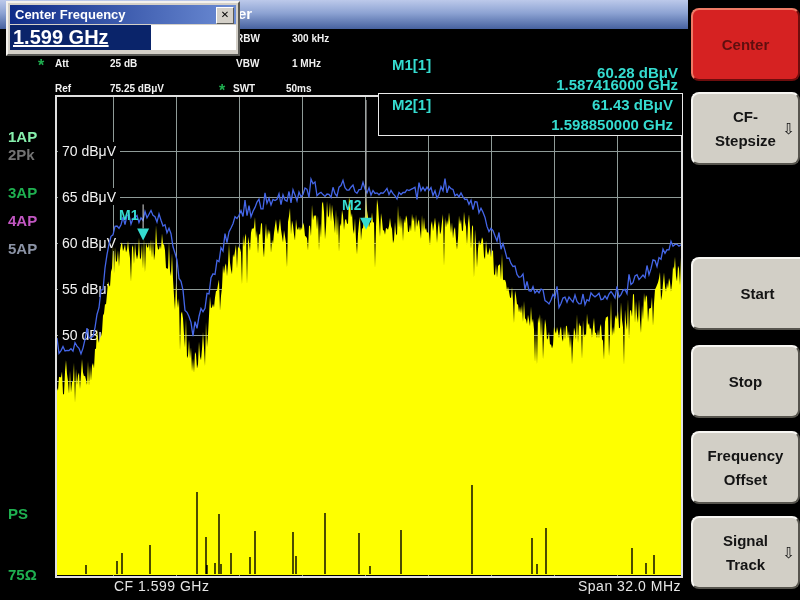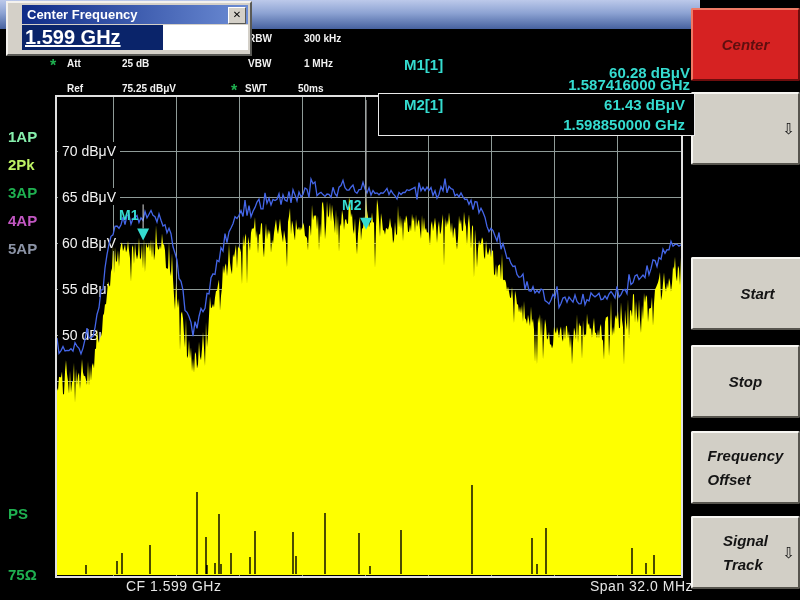--- a/index.html
+++ b/index.html
@@ -1,39 +1,39 @@
 <!DOCTYPE html>
 <html><head>
 <meta charset="utf-8">
 <style>
   html,body{margin:0;padding:0;}
   body{width:800px;height:600px;background:#000;position:relative;overflow:hidden;
        font-family:"Liberation Sans","DejaVu Sans",sans-serif;}
-  .abs{position:absolute;padding-left:12px;}
+  .abs{position:absolute;}
   
   #screen-header{left:0;top:0;width:688px;height:29px;
     background:linear-gradient(#bcc9ea 0%,#8da3d3 45%,#46619f 100%);}
   #screen-header .title{position:absolute;left:238px;top:5px;color:#fff;font-weight:bold;font-size:15px;}
   
   .info{color:#f2f2f2;font-weight:bold;font-size:10px;white-space:pre;}
   .star{color:#1fb050;font-weight:bold;font-size:16px;}
   .cyan{color:#35dcd0;font-weight:bold;font-size:15px;white-space:pre;}
   .ralign{text-align:right;}
   
   #m2-box{left:378px;top:93px;width:303px;height:41px;background:#000;
     border:1px solid #e9e9e9;z-index:6;}
   
   .trace-label{position:absolute;left:8px;font-weight:bold;font-size:15px;}
   
   .footer-text{color:#e5e5e5;font-size:14px;letter-spacing:0.5px;}
   
   .softkey{position:absolute;left:691px;width:105px;height:69px;background:#d2cfc6;
-    border:2px solid;border-color:#f7f6f2 #57554e #57554e #f7f6f2;border-radius:2px;
-    display:flex;align-items:center;justify-content:center;text-align:left;
-    font-weight:bold;font-size:15px;color:#141414;white-space:pre-line;line-height:1.6;cursor:pointer;font-style:italic;}
+    border:2px solid;border-color:#f7f6f2 #57554e #57554e #f7f6f2;border-radius:8px;
+    display:flex;align-items:center;justify-content:center;text-align:center;
+    font-weight:bold;font-size:15px;color:#141414;white-space:pre-line;line-height:1.6;cursor:pointer;}
   .softkey.active{background:#d62222;border-color:#ef7a66 #6e0d0d #6e0d0d #ef7a66;color:#5f0f0f;}
   .softkey .arrow{position:absolute;right:3px;top:50%;transform:translateY(-50%);
     font-weight:normal;font-size:15px;color:#111;}
   
   #dialog{left:6px;top:1px;width:230px;height:51px;background:#d4d0c8;z-index:30;
     border:2px solid;border-color:#f4f2ee #5a5a56 #5a5a56 #f4f2ee;}
   #dialog .dlg-title{position:relative;margin:2px 2px 0 2px;height:19px;
     background:linear-gradient(90deg,#0f2c88,#6c8cd4);color:#fff;font-weight:bold;
     font-size:13px;line-height:19px;padding-left:5px;cursor:move;}
   #dialog .dlg-close{position:absolute;right:2px;top:2px;width:16px;height:15px;
@@ -70,21 +70,21 @@
 <span class="abs cyan ralign" style="left:470px;top:56px;width:208px;margin-top:8px;">60.28 dBμV</span>
 <span class="abs cyan ralign" style="left:470px;top:76px;width:208px;">1.587416000 GHz</span>
 
 <div id="m2-box" class="abs">
   <span class="abs cyan" style="left:13px;top:2px;">M2[1]</span>
   <span class="abs cyan ralign" style="left:90px;top:2px;width:204px;">61.43 dBμV</span>
   <span class="abs cyan ralign" style="left:90px;top:22px;width:204px;">1.598850000 GHz</span>
 </div>
 
 <div class="trace-label" style="top: 128px; color: #86efac;">1AP</div>
-<div class="trace-label" style="top: 156px; color: #bef264;">2Pk</div>
+<div class="trace-label" style="top: 146px; color: #737373;">2Pk</div>
 <div class="trace-label" style="top: 184px; color: rgb(31, 176, 80);">3AP</div>
 <div class="trace-label" style="top: 212px; color: rgb(194, 87, 194);">4AP</div>
 <div class="trace-label" style="top: 240px; color: rgb(139, 147, 165);">5AP</div>
 <div class="trace-label" style="top: 505px; color: rgb(31, 176, 80);">PS</div>
 <div class="trace-label" style="top: 566px; color: rgb(31, 176, 80);">75Ω</div>
 
 <svg id="plot-svg" width="690" height="600">
     <g stroke="#8f9b98" stroke-width="1" shape-rendering="crispEdges">
       <line x1="113" y1="97" x2="113" y2="576"></line>
       <line x1="176" y1="97" x2="176" y2="576"></line>
@@ -131,21 +131,22 @@
       <line x1="366.0750000000028" y1="100" x2="366.0750000000028" y2="217.844" stroke="#b0b0b0" stroke-width="1"></line>
       <path d="M360.0750000000028,217.844L372.0750000000028,217.844L366.0750000000028,229.844Z" fill="#35dcd0"></path>
       <text x="342.0750000000028" y="209.844" fill="#35dcd0" font-size="14" font-weight="bold" font-family="&quot;Liberation Sans&quot;,&quot;DejaVu Sans&quot;,sans-serif">M2</text>
     </g>
   </svg>
 
 <span class="abs footer-text" style="left:114px;top:578px;">CF 1.599 GHz</span>
 <span class="abs footer-text ralign" style="left:480px;top:578px;width:201px;">Span 32.0 MHz</span>
 
 <div class="softkey active" style="top:8px;">Center</div>
-<div class="softkey" style="top:92px;"><span class="arrow">⇩</span></div>
+<div class="softkey" style="top:92px;"><span>CF-
+Stepsize</span><span class="arrow">⇩</span></div>
 <div class="softkey" style="top:257px;padding-left:12px;">Start</div>
 <div class="softkey" style="top:345px;">Stop</div>
 <div class="softkey" style="top:431px;">Frequency
 Offset</div>
 <div class="softkey" style="top:516px;"><span>Signal
 Track</span><span class="arrow">⇩</span></div>
 
 <div id="dialog" class="abs">
   <div class="dlg-title">
     <span>Center Frequency</span>

